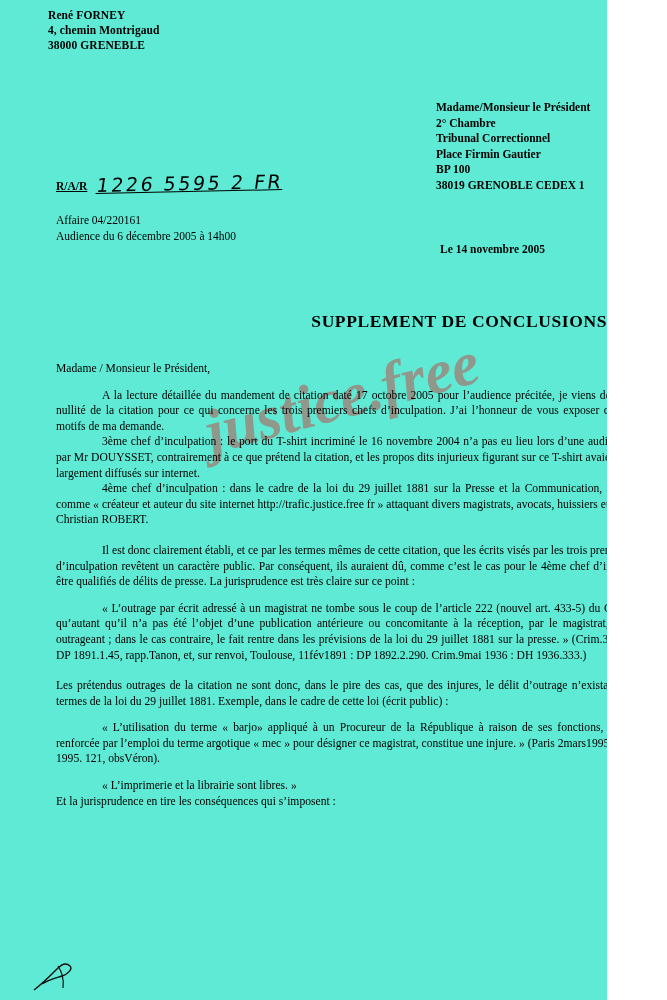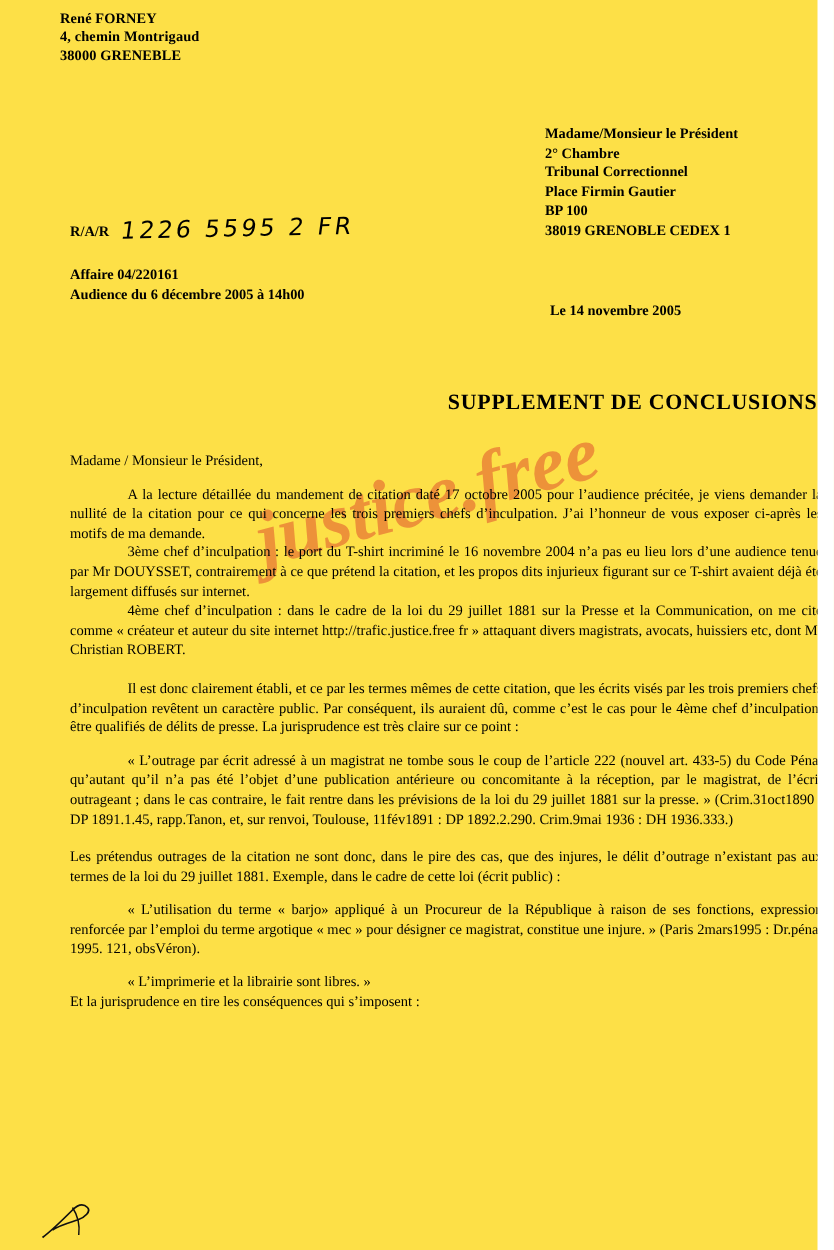--- a/index.html
+++ b/index.html
@@ -6,24 +6,24 @@
     margin: 0;
     padding: 0;
     background: #ffffff;
   }
   body {
     font-family: "Liberation Serif", serif;
     color: #000000;
   }
   .page {
     position: relative;
-    width: 654px;
+    width: 607px;
     height: 1000px;
     overflow: hidden;
-    background: #fde047;
+    background: #5eead4;
   }
 
   
   .sender {
     position: absolute;
     left: 48px;
     top: 8px;
     font-weight: bold;
     font-size: 11.5px;
     line-height: 15px;
@@ -42,40 +42,41 @@
   }
 
   
   .rar-row {
     position: absolute;
     left: 56px;
     top: 172px;
     display: flex;
     align-items: baseline;
     gap: 10px;
+    text-decoration: underline;
   }
   .rar-label {
     font-weight: bold;
     font-size: 11.5px;
   }
   .rar-hand {
     font-family: "DejaVu Sans", sans-serif;
     font-size: 19px;
     letter-spacing: 2.5px;
     transform: skewX(-9deg) rotate(-1.2deg);
     display: inline-block;
     font-weight: 500;
   }
 
   
   .affaire {
     position: absolute;
     left: 56px;
     top: 213px;
-    font-weight: bold;
+    font-weight: normal;
     font-size: 11.5px;
     line-height: 15.5px;
   }
 
   .date-right {
     position: absolute;
     left: 440px;
     top: 243px;
     font-weight: bold;
     font-size: 11.5px;

